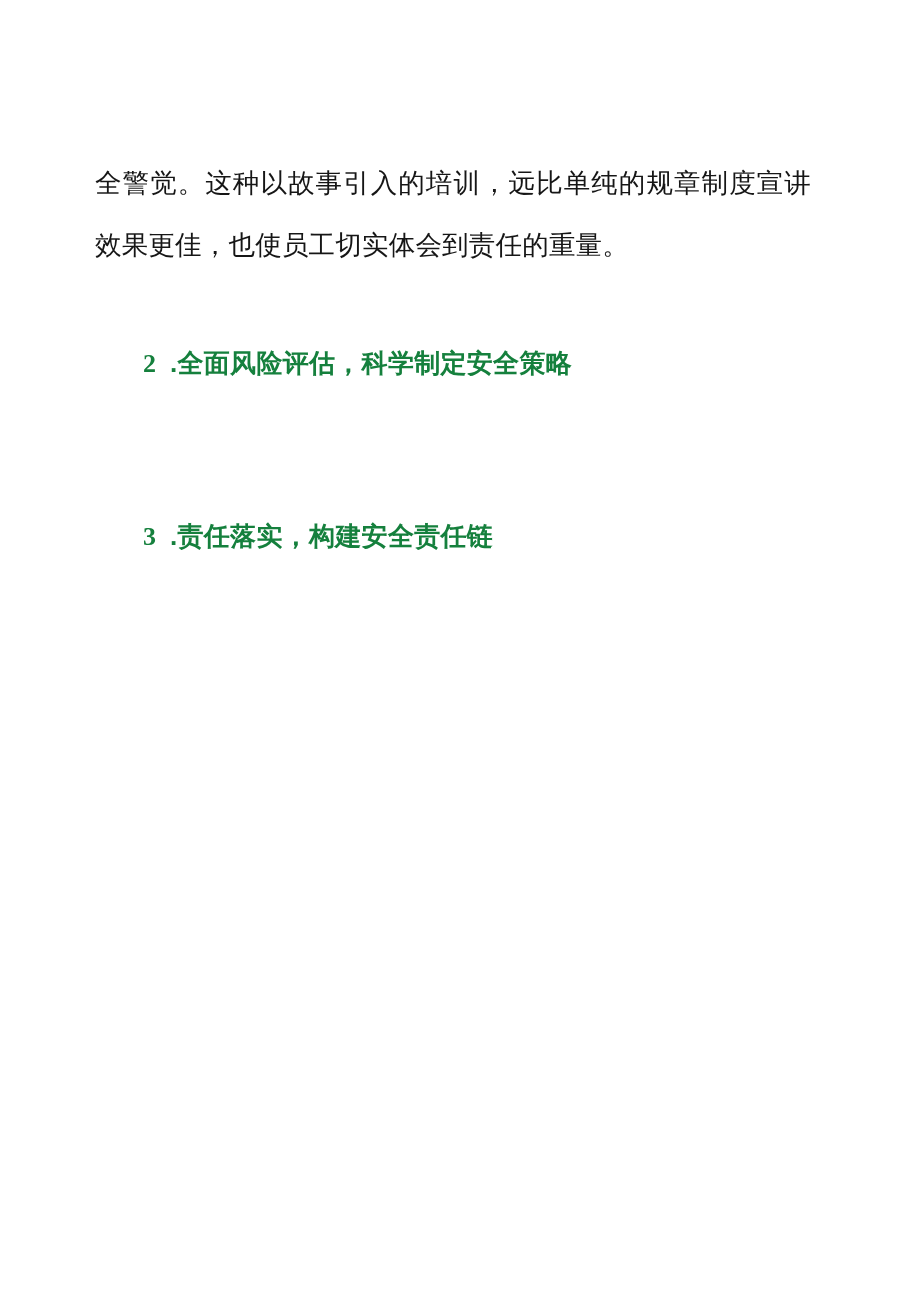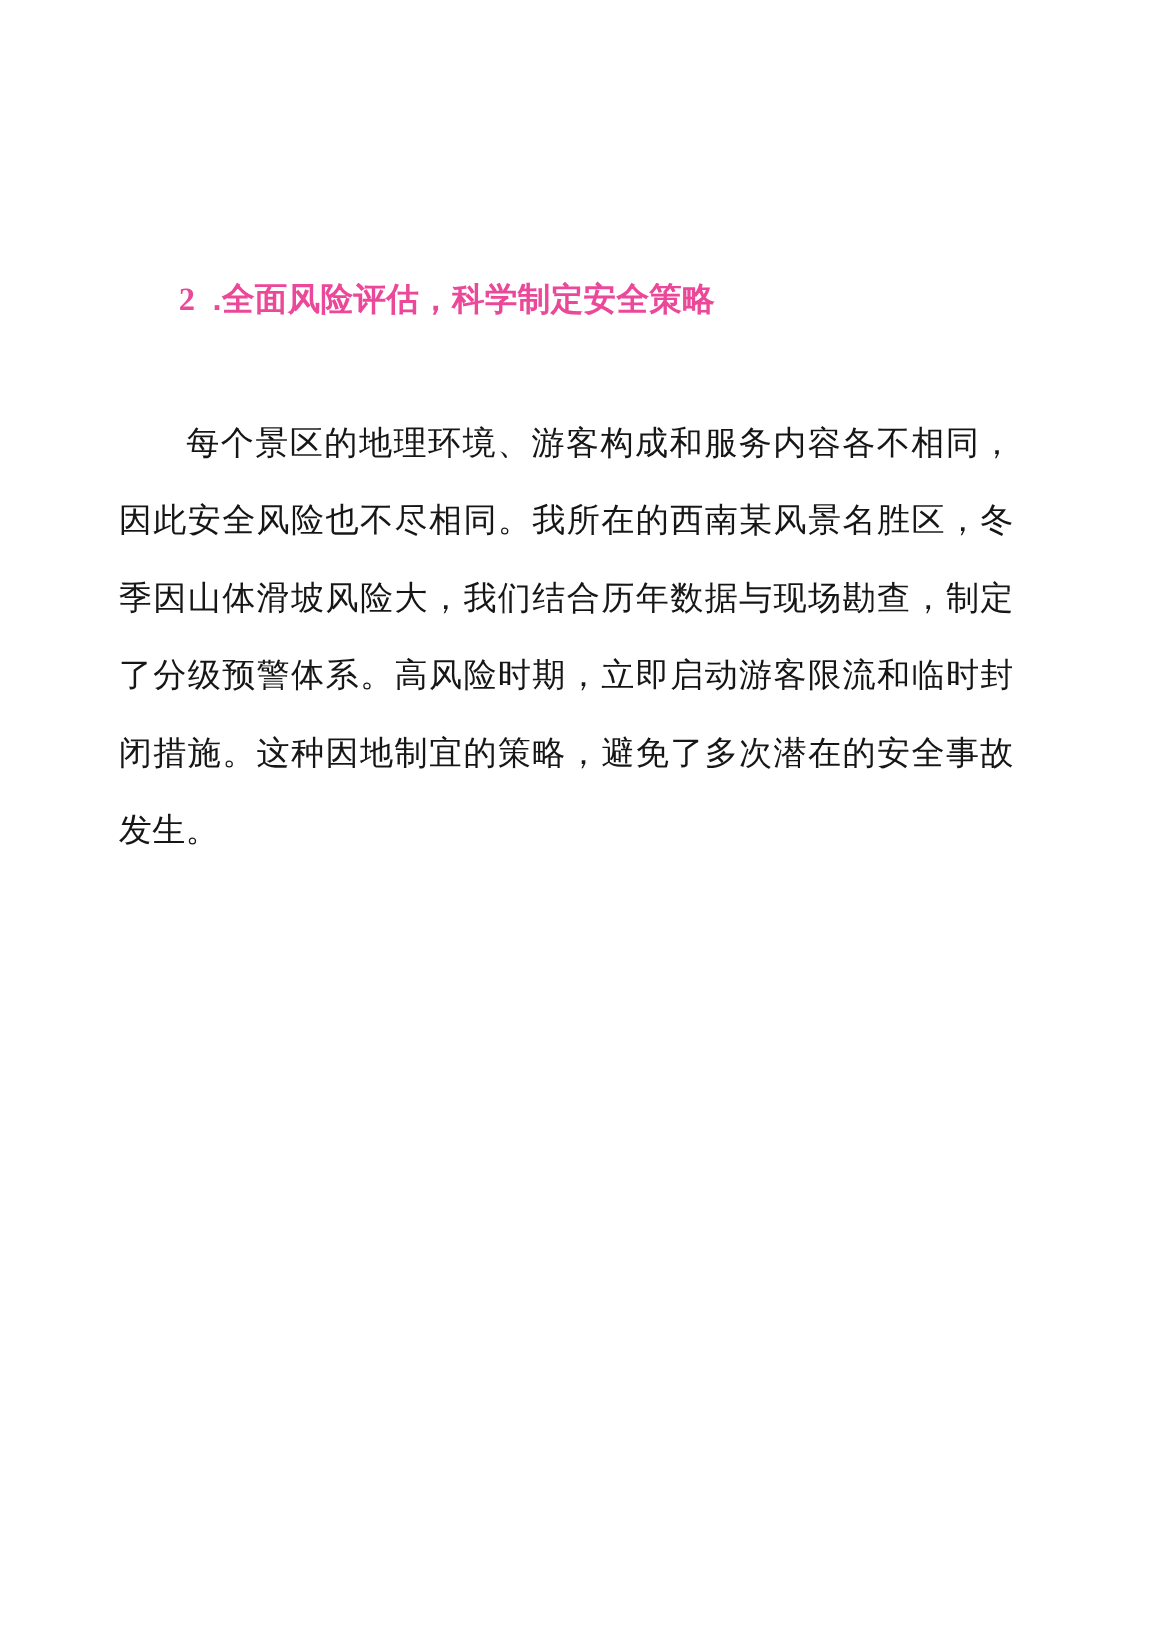--- a/index.html
+++ b/index.html
@@ -52,21 +52,21 @@
   .para.cont {
     text-indent: 0;
   }
 
   
   .heading {
     font-family: "Liberation Sans", "DejaVu Sans", sans-serif;
     font-weight: bold;
     font-size: 26px;
     line-height: 46px;
-    color: #ec4899;
+    color: #15803d;
     margin: 0;
     padding-left: 48px;
     white-space: nowrap;
     letter-spacing: 0.3px;
   }
 
   .heading .num {
     font-family: "Liberation Serif", "DejaVu Serif", serif;
     font-weight: bold;
     font-size: 26px;
@@ -88,31 +88,34 @@
   .gap-head-to-para { height: 60px; }
   .gap-para-to-head-2 { height: 66px; }
   .gap-head-to-para-2 { height: 60px; }
 </style>
 </head>
 <body>
 
 <div class="page">
   <div class="content">
 
+    <p class="para cont">全警觉。这种以故事引入的培训，远比单纯的规章制度宣讲效果更佳，也使员工切实体会到责任的重量。</p>
 
     <div class="gap-para-to-head"></div>
 
     <h2 class="heading">
       <span class="num">2</span><span class="numgap"></span><span class="htext">.全面风险评估，科学制定安全策略</span>
     </h2>
 
     <div class="gap-head-to-para"></div>
 
-    <p class="para">每个景区的地理环境、游客构成和服务内容各不相同，因此安全风险也不尽相同。我所在的西南某风景名胜区，冬季因山体滑坡风险大，我们结合历年数据与现场勘查，制定了分级预警体系。高风险时期，立即启动游客限流和临时封闭措施。这种因地制宜的策略，避免了多次潜在的安全事故发生。</p>
 
     <div class="gap-para-to-head-2"></div>
 
+    <h2 class="heading">
+      <span class="num">3</span><span class="numgap"></span><span class="htext">.责任落实，构建安全责任链</span>
+    </h2>
 
     <div class="gap-head-to-para-2"></div>
 
 
   </div>
 </div>
 
 </body></html>

